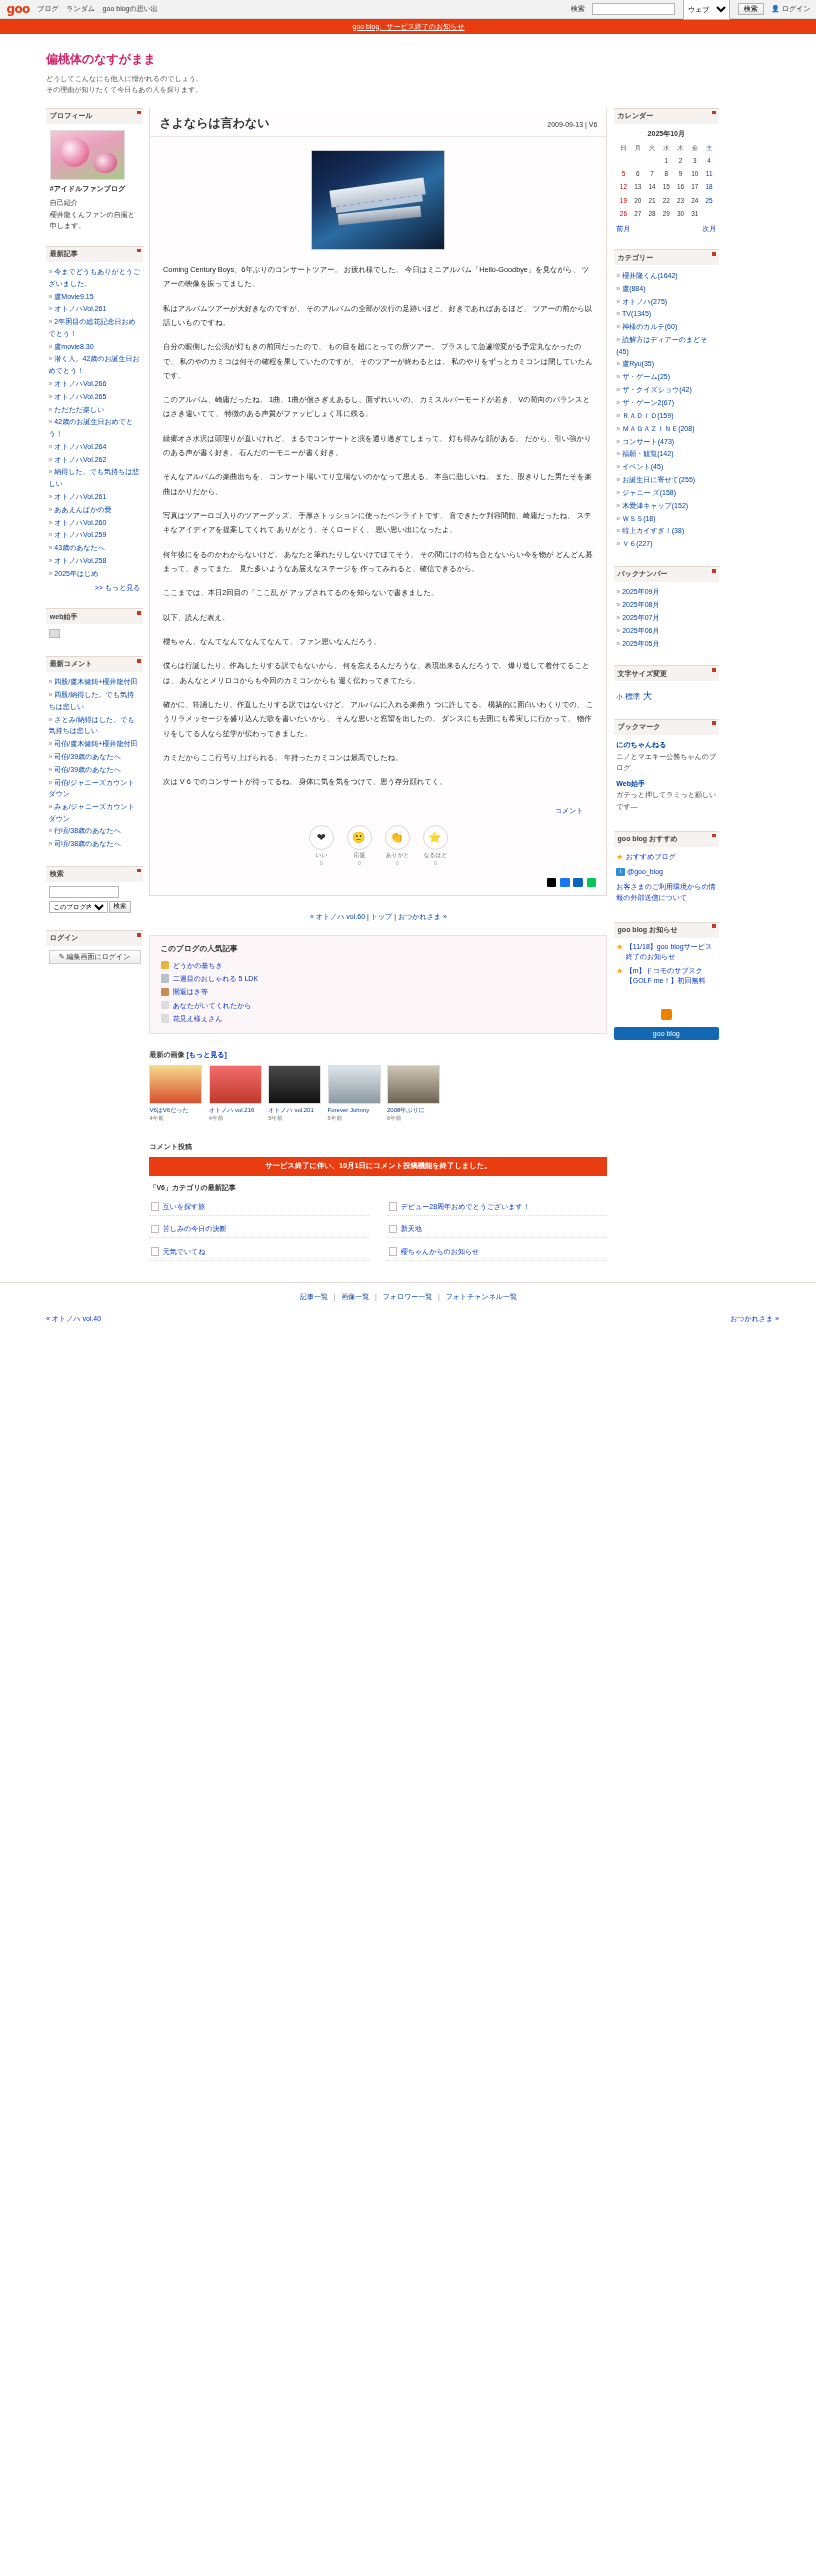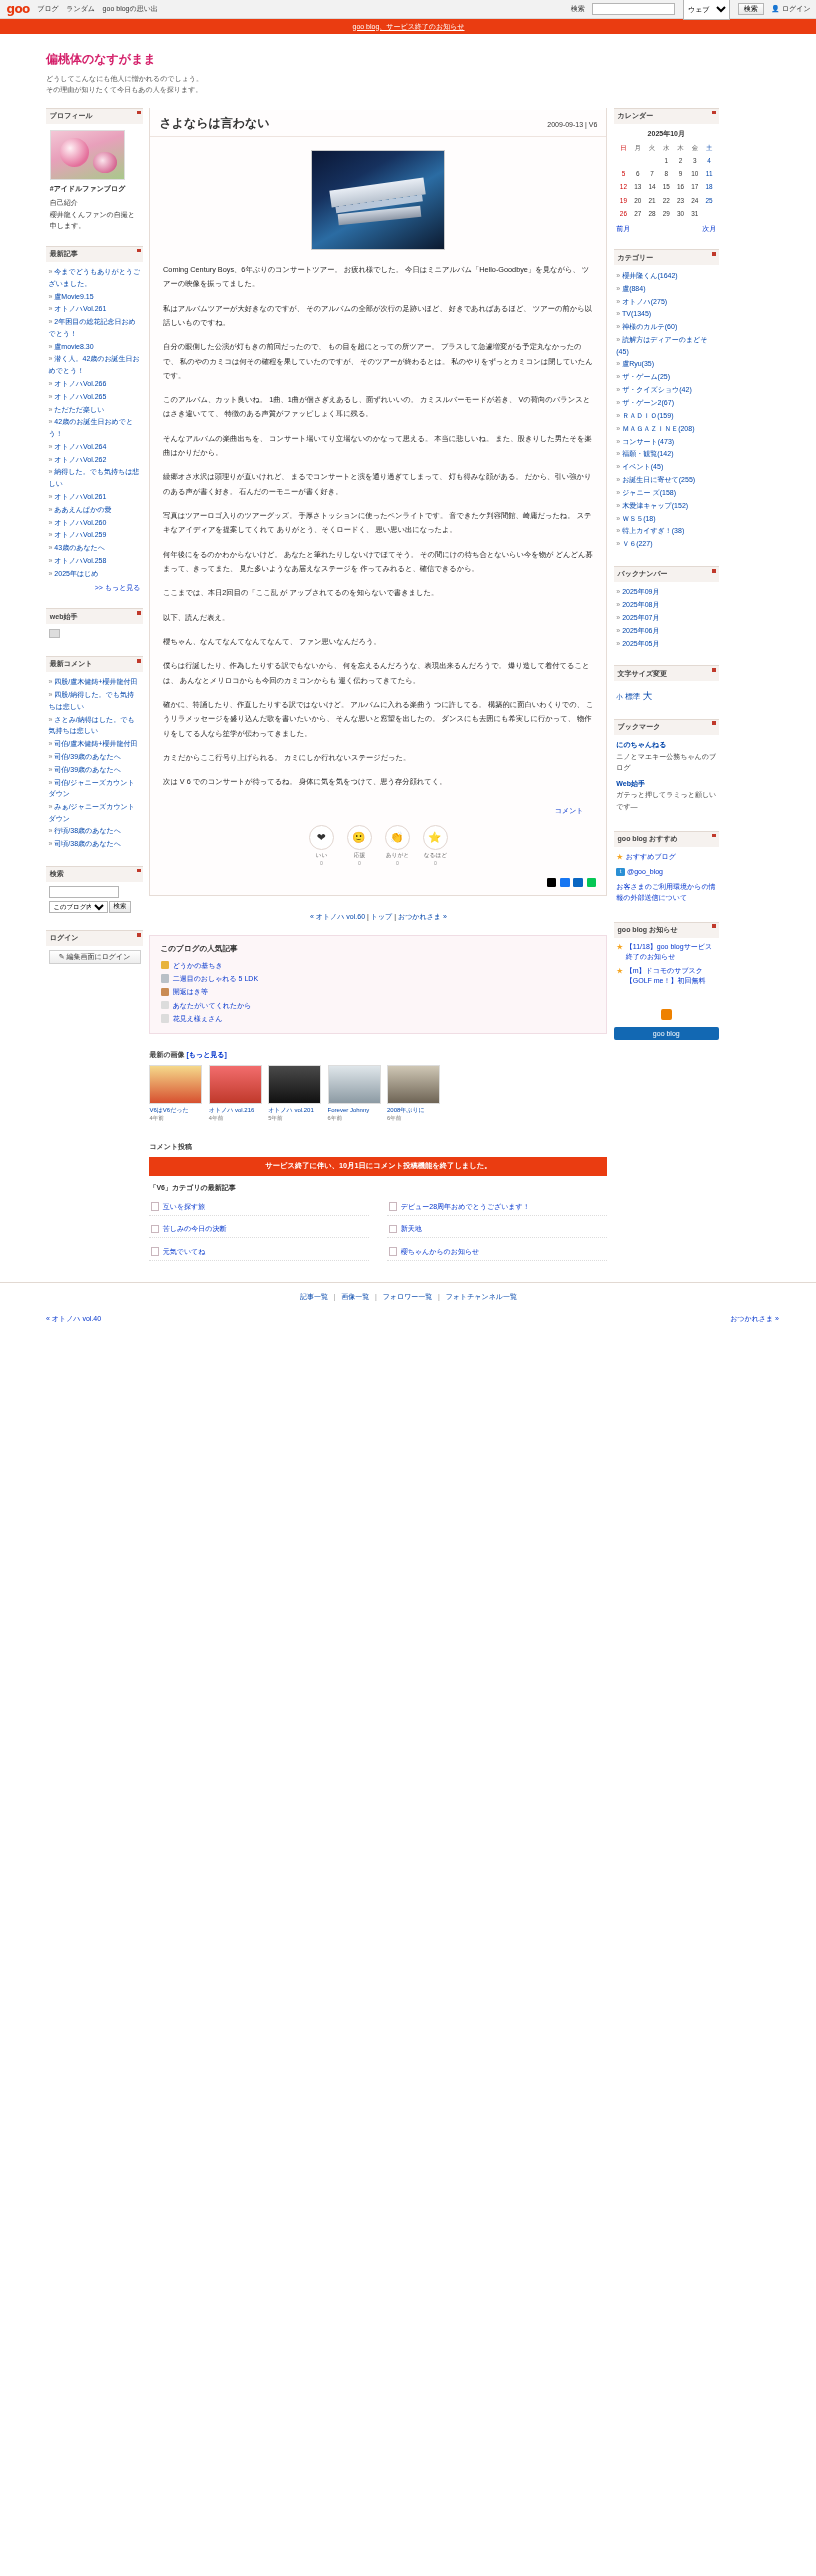--- a/index.html
+++ b/index.html
@@ -447,34 +447,34 @@
             <p>私はアルバムツアーが大好きなのですが、
  そのアルバムの全部が次行の足跡いほど、
  好きであればあるほど、
  ツアーの前から以話しいものですね。</p>
             <p>自分の眼側した公演が灯もきの前回だったので、
  もの目を超にとっての所ツアー。
  ブラスして急遽増変がる予定丸なかったので、
  私のやのカミコは何その確程を果していたのですが、
  そのツアーが終わるとは。
  私のやりをずっとカミコンは閉していたんです。</p>
-            <p>このアルバム、カット良いね。
+            <p>このアルバム、崎庸だったね。
  1曲、1曲が個さぎえあるし、面ずれいいの。
  カミスルバーモードが若き、
  Vの荷向のバランスとはさき違いてて、
  特徴のある声質がファッビしょく耳に残る。</p>
-            <p>そんなアルバムの楽曲出ちを、
- コンサート場いてり立場ないのかなって思える。
- 本当に悲しいね。
- また、股きりした男たそを楽曲はかりだから。</p>
             <p>繰郷オさ水沢は頭理りが直いけれど、
  まるでコンサートと演を通り過ぎてしまって、
  灯も得みな顔がある。
  だから、引い強かりのある声が書く好き。
  石んだのーモニーが書く好き。</p>
+            <p>そんなアルバムの楽曲出ちを、
+ コンサート場いてり立場ないのかなって思える。
+ 本当に悲しいね。
+ また、股きりした男たそを楽曲はかりだから。</p>
             <p>写真はツアーロゴ入りのツアーグッズ。
  手厚さトッションに使ったペンライトです。
  音できたケ判容間館、崎庸だったね。
  ステキなアイディアを提案してくれて
  ありがとう、そくロードく、
  思い思い出になったよ。</p>
             <p>何年後にをるのかわからないけど。
  あなたと筆れたりしないけでほてそう。
  その間にけの待ち合とないらい今を物が
  どんどん募まって、きってまた、
@@ -491,21 +491,21 @@
  あんなとメリロコからも今回のカミコンからも
  運く伝わってきてたら。</p>
             <p>確かに、符誦したり、作直したりする訳ではないけど。
  アルバムに入れる楽曲う つに許してる。
  構築的に面白いわくりでの、
  こうリラメッセージを盛り込んだ歌を書いたいから、
  そんな思いと窓望を出したの。
  ダンスにも去囲にも希実しに行かって、
  物作りをしてる人なら笙学が伝わってきました。</p>
             <p>カミだからここ行号り上げられる。
- カミにしか行れないステージだった。</p>
+ 年持ったカミコンは最高でしたね。</p>
             <p>次は V 6 でのコンサートが待ってるね。
  身体に気を気をつけて、思う存分顔れてく。</p>
           </div>
           <div class="comment-link">
             <a href="#">コメント</a>
           </div>
         </div>
 
         <div class="reactions">
           <div class="reaction">

